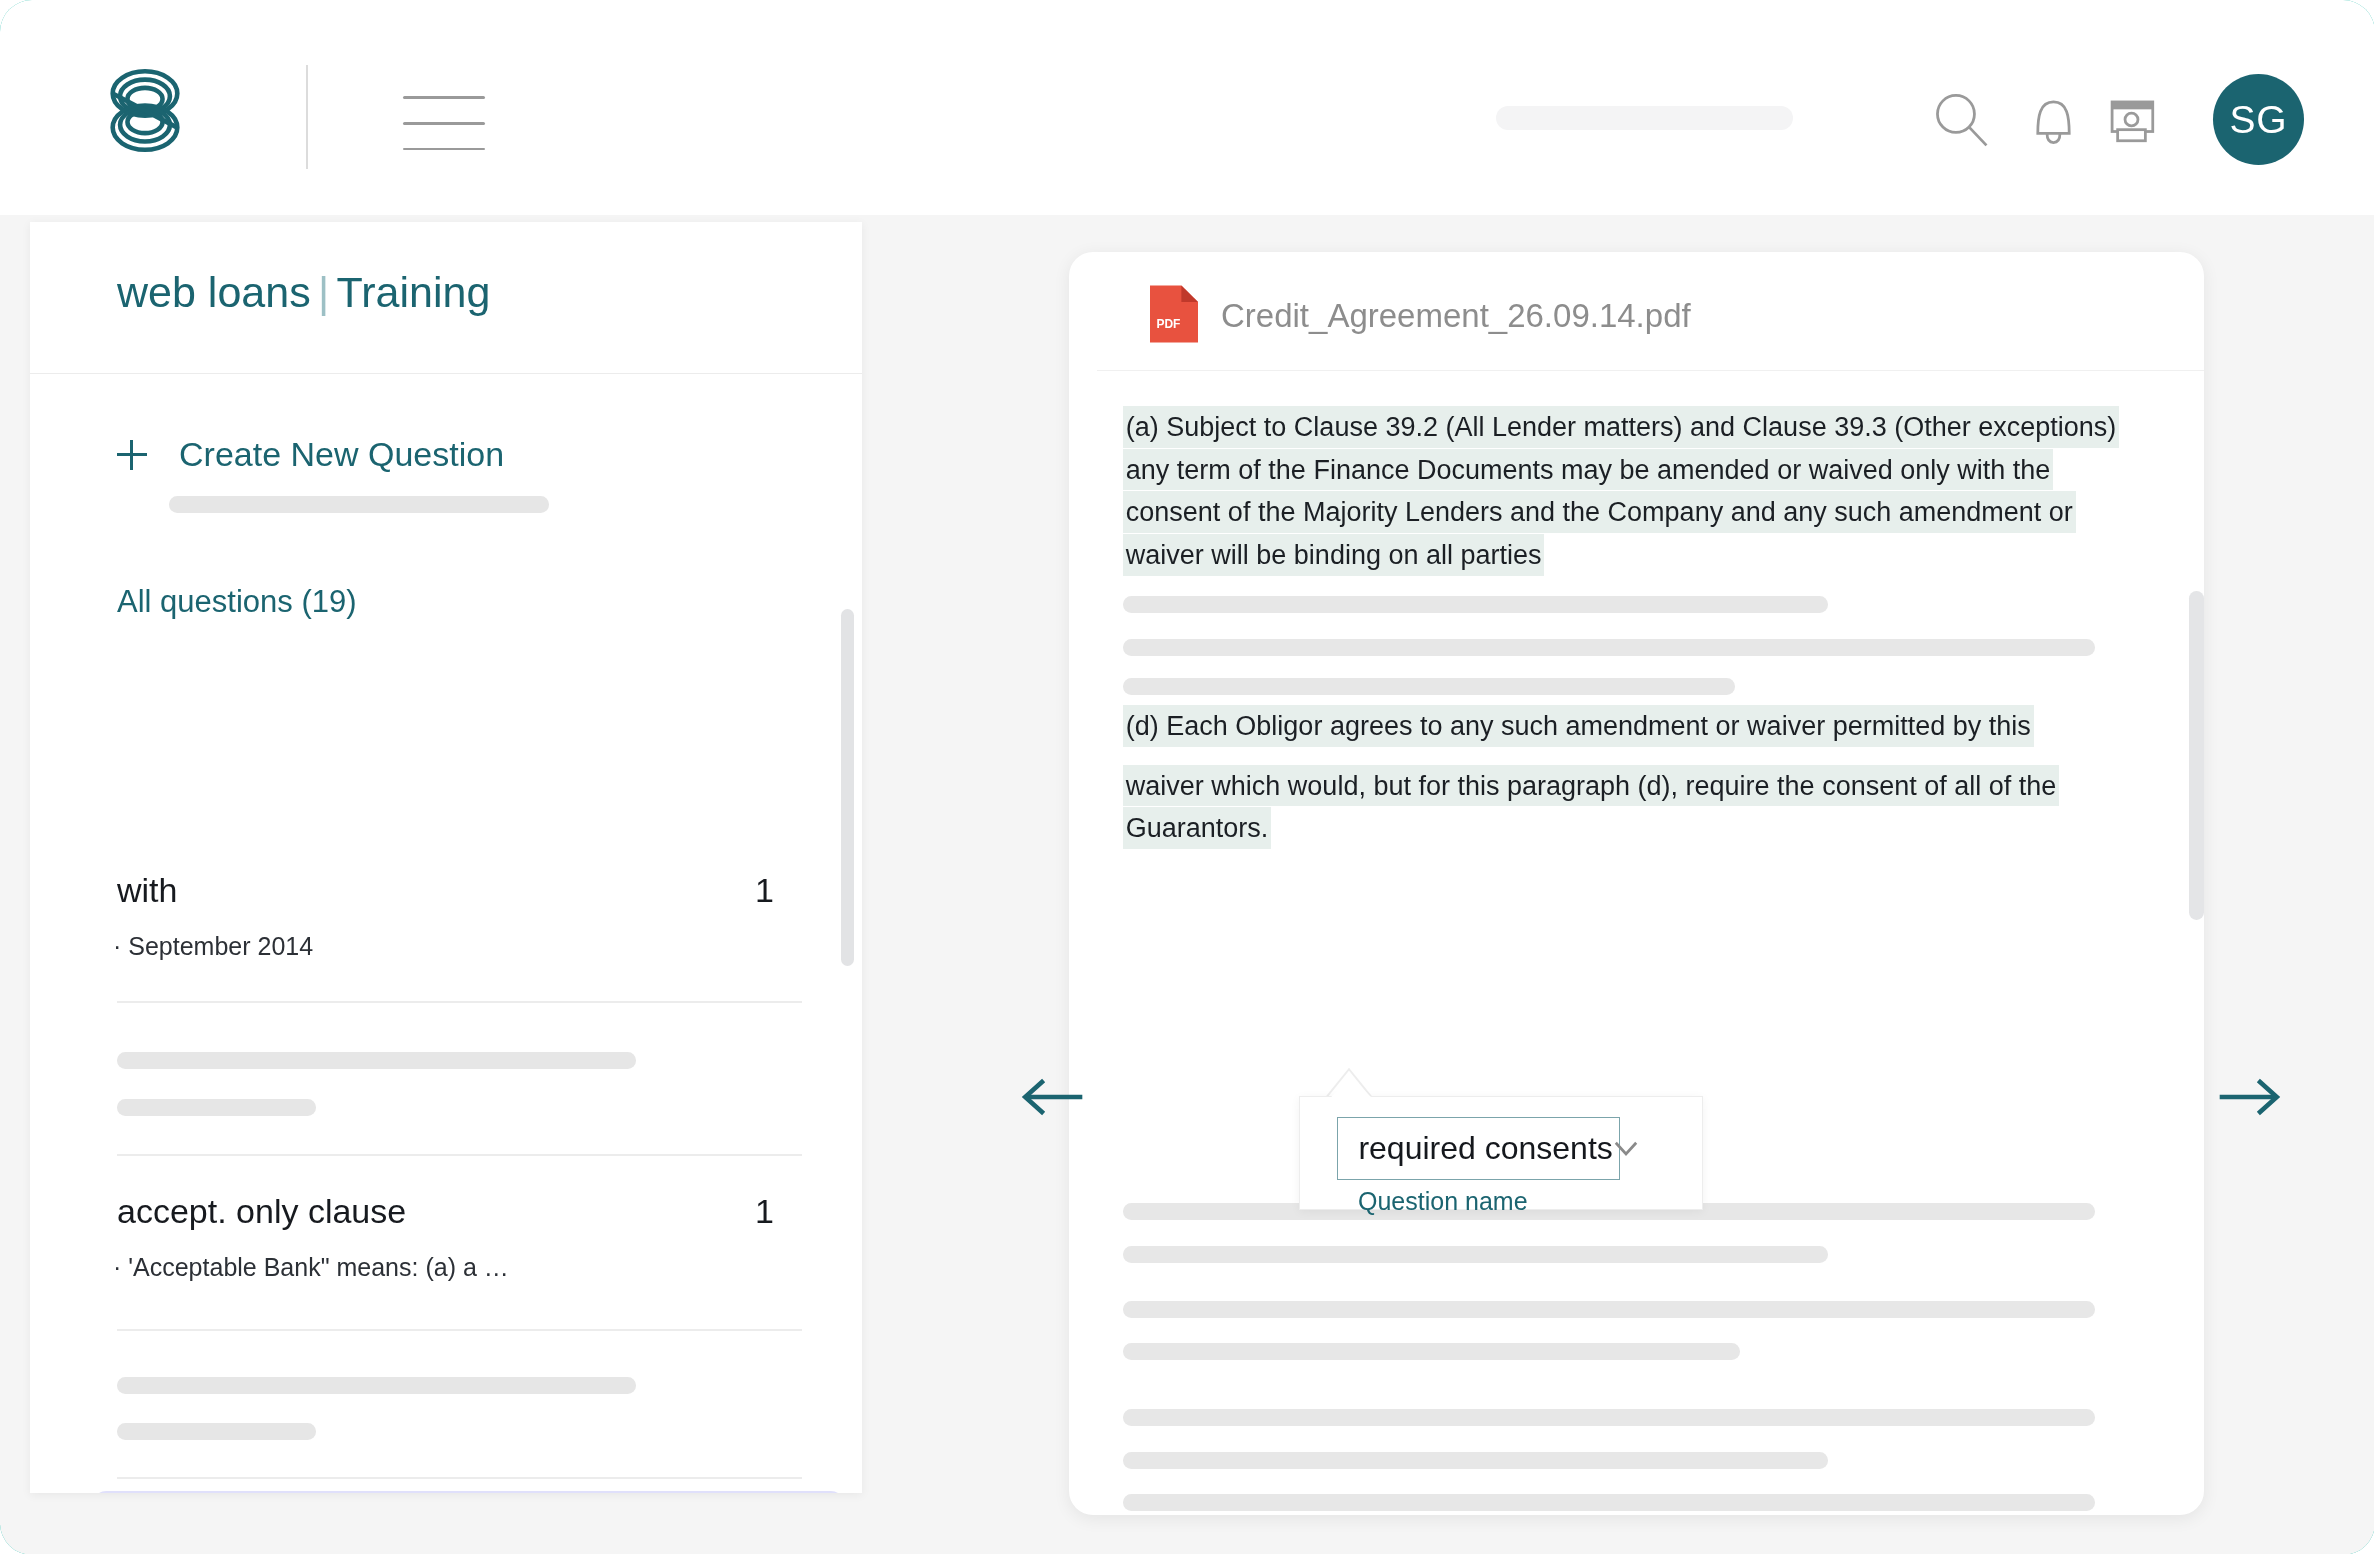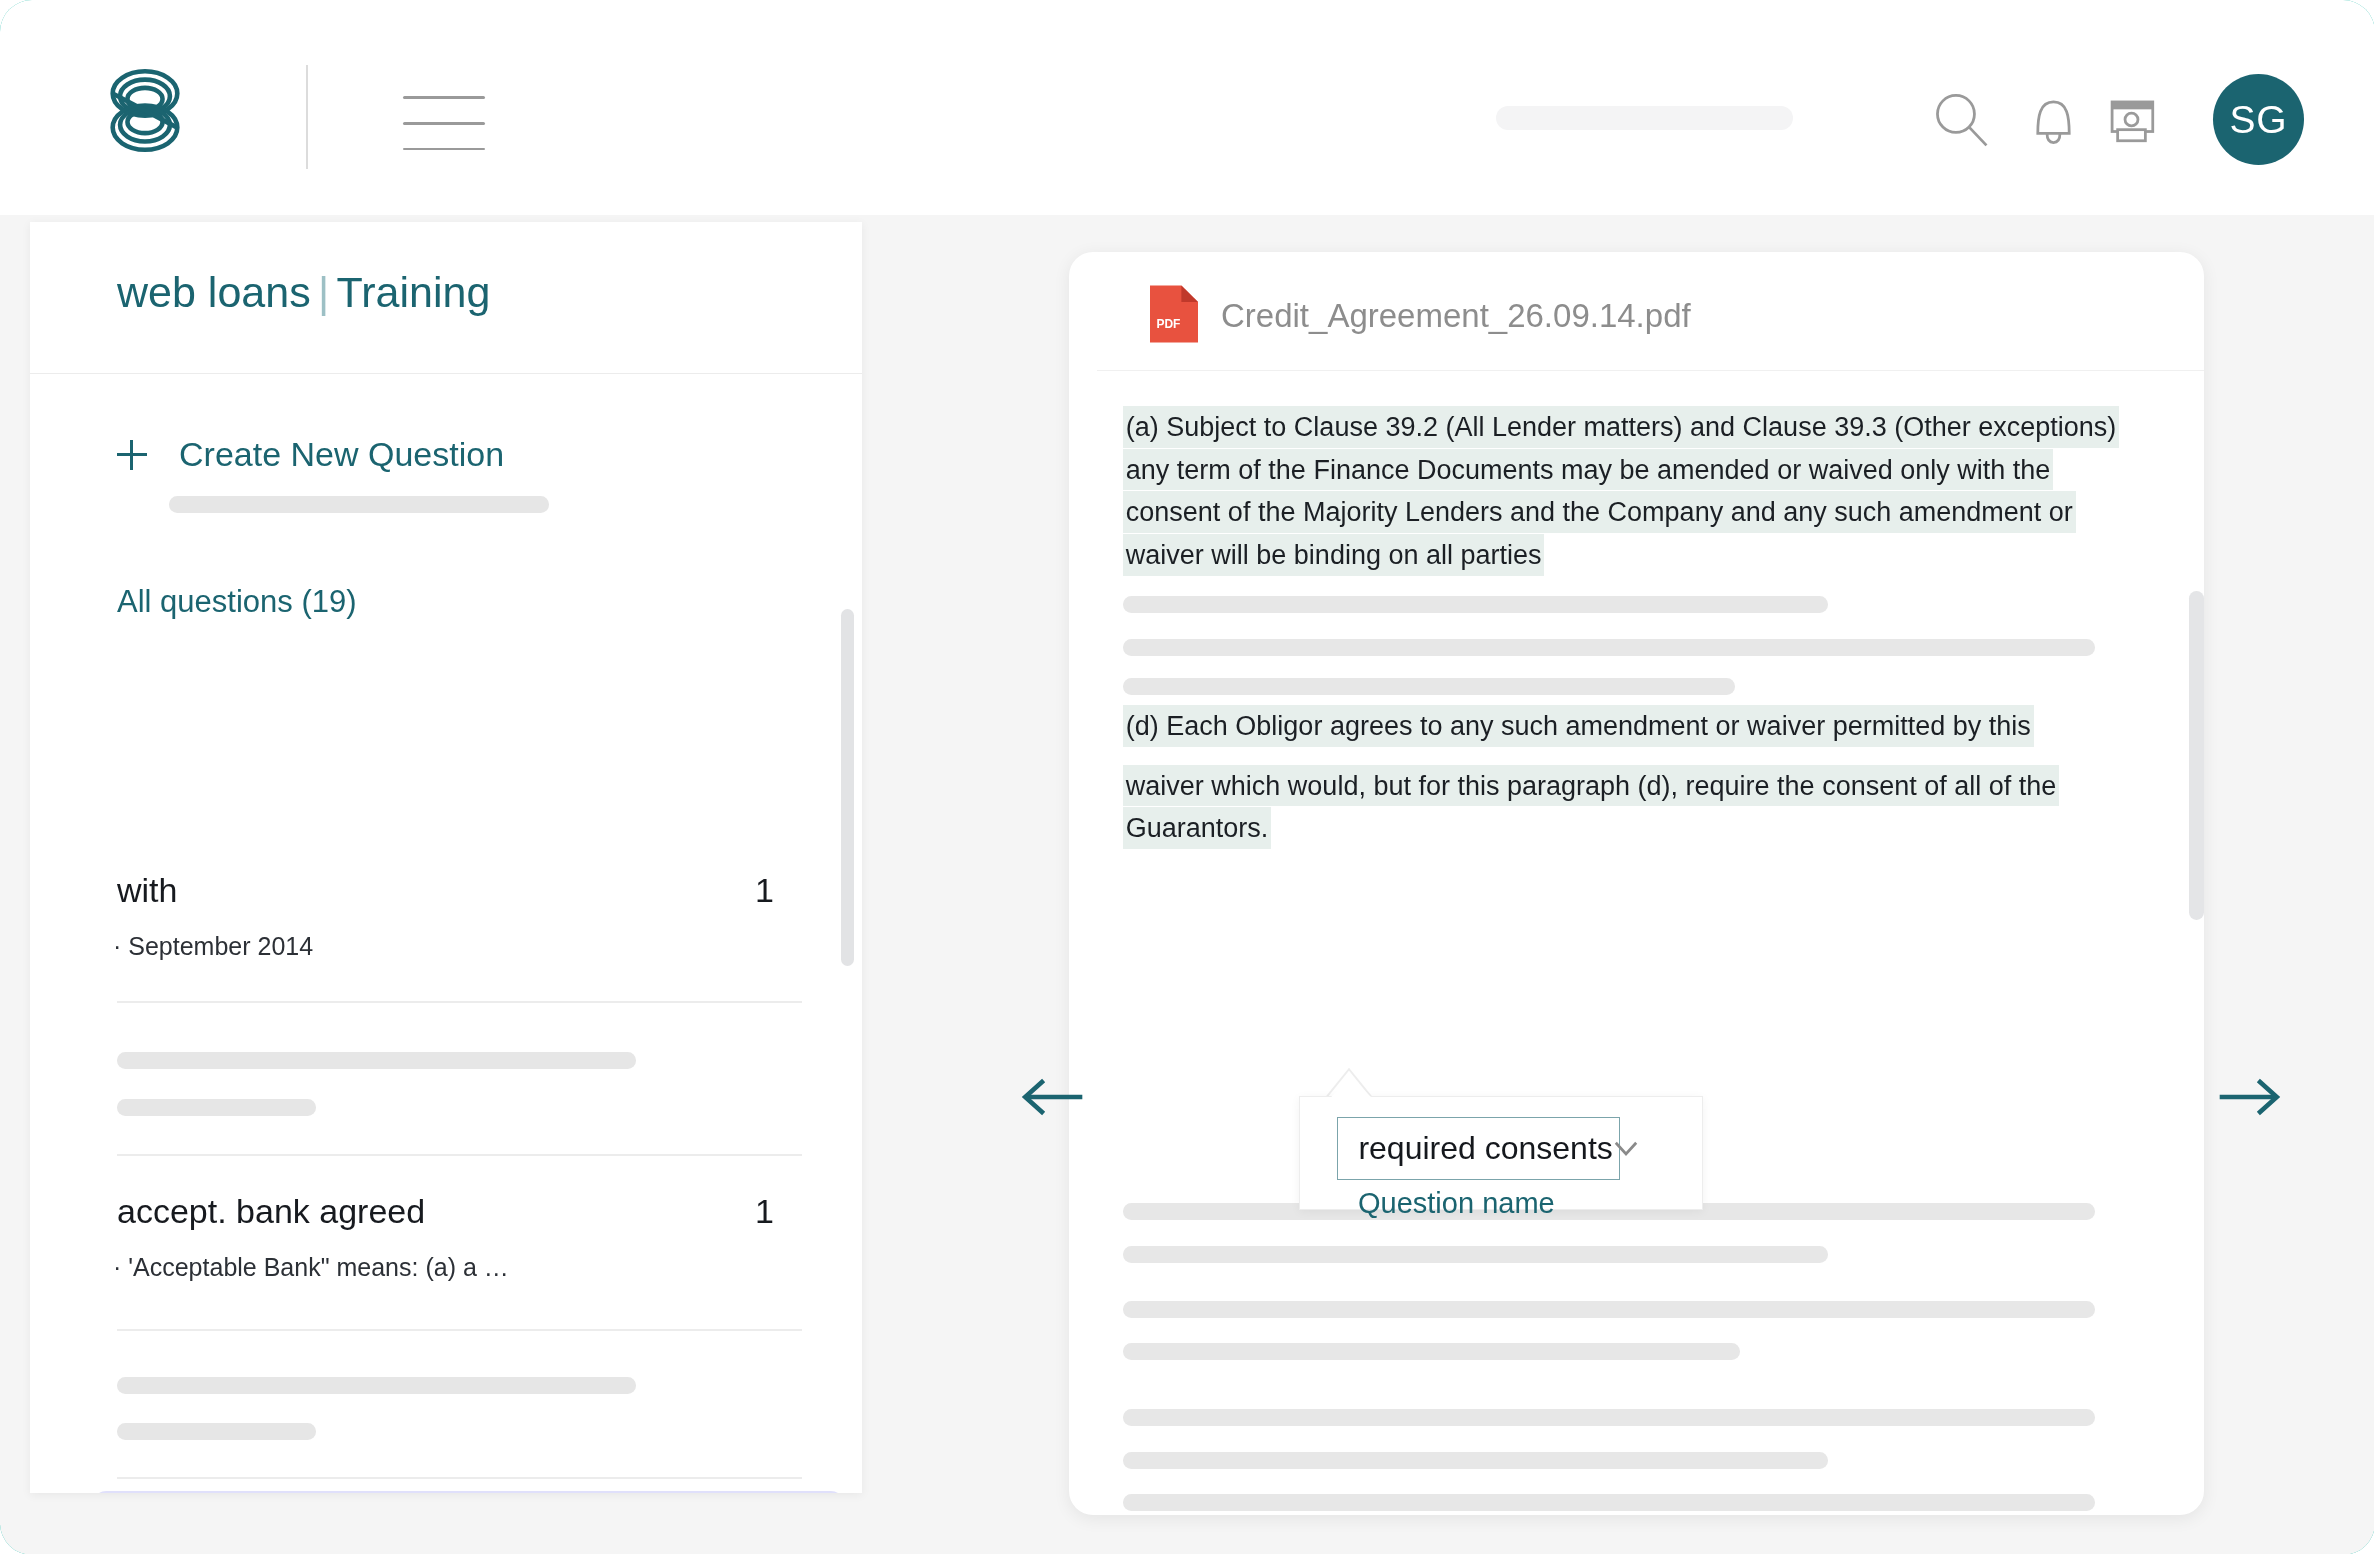--- a/index.html
+++ b/index.html
@@ -253,21 +253,21 @@
     display: flex; align-items: center; justify-content: space-between;
     padding: 0 16.7px 0 20.4px;
     cursor: pointer;
   }
   #qname-value {
     font-size: 32px; color: #15181d; white-space: nowrap;
   }
   #qname-caret { width: 26px; height: 16.7px; }
   #qname-label {
     position: absolute; left: 58px; top: 90px;
-    font-size: 29px; color: #1b6470; white-space: nowrap;
+    font-size: 25px; color: #1b6470; white-space: nowrap;
   }
 </style>
 </head>
 <body>
 
 <div id="app-frame">
 
   <div id="topbar">
 
     <div id="logo-mark">
@@ -344,21 +344,21 @@
         <div class="q-title" style="top:649px">with</div>
         <div class="q-count" style="top:649px">1</div>
         <div class="q-sub" style="top:710px">· September 2014</div>
       </div>
       <div class="q-divider" style="top:779px"></div>
       <div class="q-ph" style="left:87px; top:830px; width:519px"></div>
       <div class="q-ph" style="left:87px; top:877px; width:199px"></div>
       <div class="q-divider" style="top:932px"></div>
 
       <div class="q-item">
-        <div class="q-title" style="top:970px">accept. bank agreed</div>
+        <div class="q-title" style="top:970px">accept. only clause</div>
         <div class="q-count" style="top:970px">1</div>
         <div class="q-sub" style="top:1031px">· 'Acceptable Bank" means: (a) a …</div>
       </div>
       <div class="q-divider" style="top:1107px"></div>
       <div class="q-ph" style="left:87px; top:1155px; width:519px"></div>
       <div class="q-ph" style="left:87px; top:1201px; width:199px"></div>
       <div class="q-divider" style="top:1255px"></div>
 
       <div id="q-item-selected">
         

